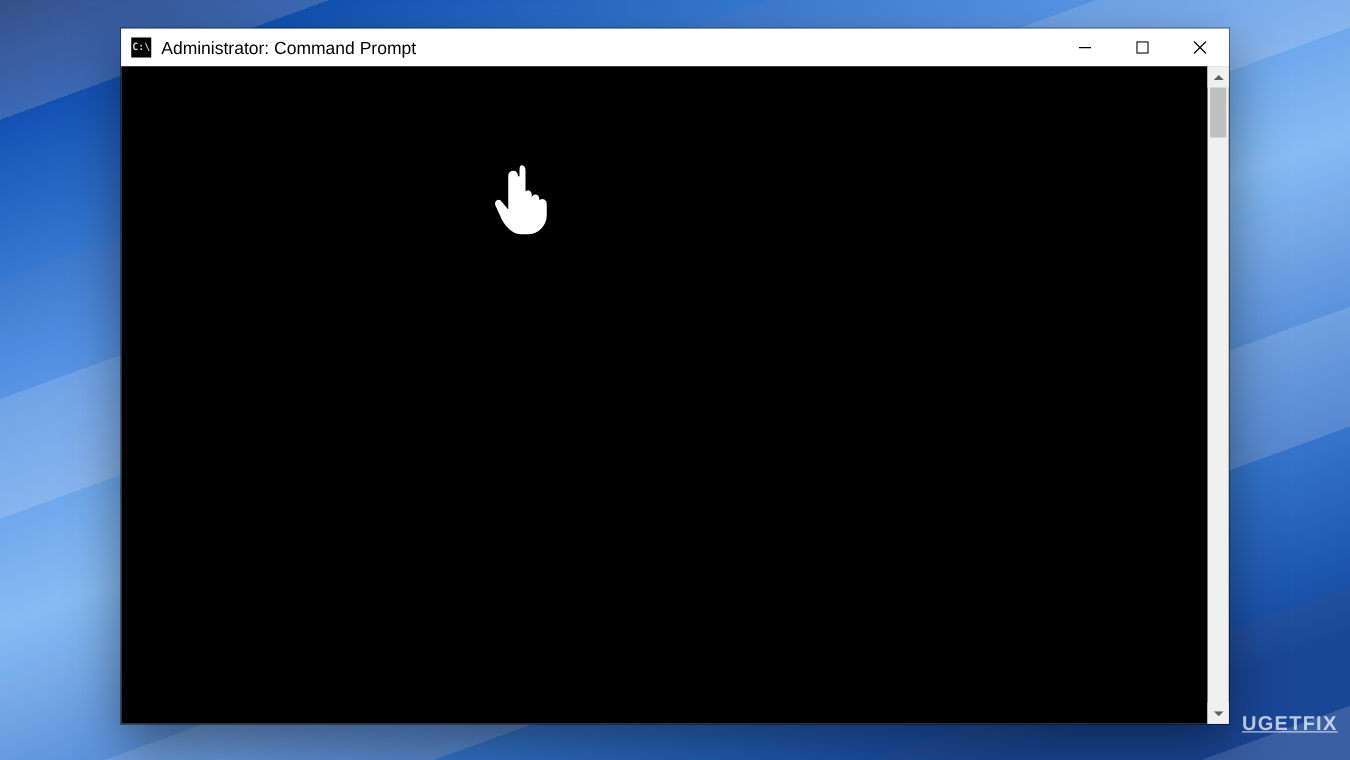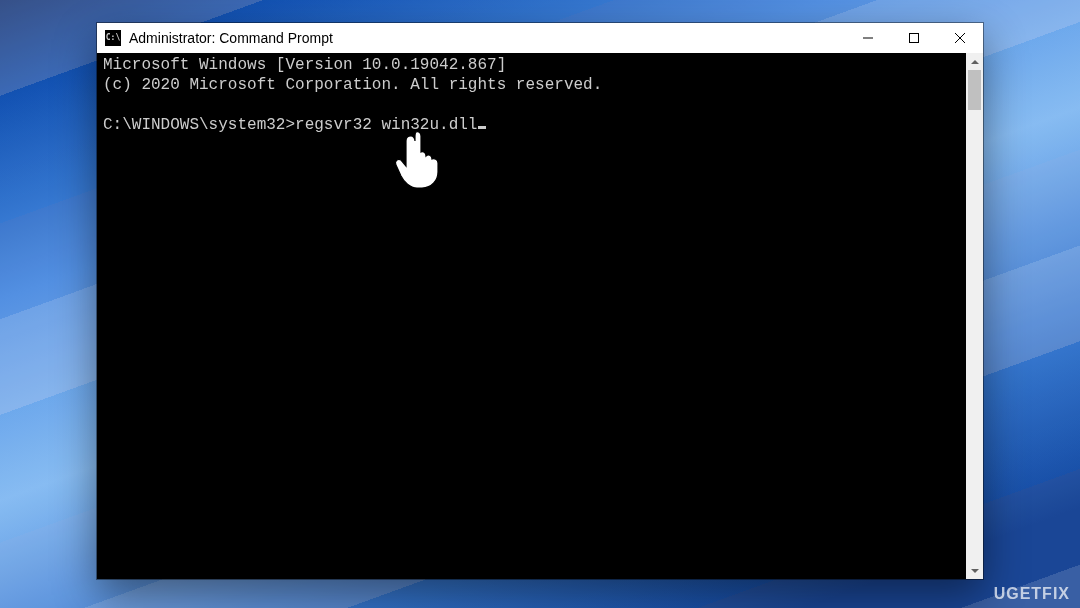--- a/index.html
+++ b/index.html
@@ -24,22 +24,22 @@
     font:400 16px/20px "Consolas","Courier New",monospace;color:#ccc;white-space:pre;}
   .cursor{display:inline-block;width:8px;height:3px;background:#ccc;vertical-align:baseline;margin-left:1px;}
   .scroll{position:absolute;right:0;top:0;bottom:0;width:17px;background:#f0f0f0;}
   .scroll-btn{position:absolute;left:0;width:17px;height:17px;background:#f0f0f0;display:flex;align-items:center;justify-content:center;color:#606060;}
   .scroll-btn.top{top:0;}
   .scroll-btn.bot{bottom:0;}
   .scroll-thumb{position:absolute;left:2px;right:2px;top:17px;height:40px;background:#c0c0c0;}
   
   .hand{position:absolute;pointer-events:none;}
   .hand svg{display:block;filter:drop-shadow(0 2px 1px rgba(0,0,0,0.25));}
-  .watermark{position:absolute;right:10px;bottom:6px;color:rgba(255,255,255,0.7);
-    font:700 16px/1 "Segoe UI",sans-serif;letter-spacing:1px;}
+  .watermark{position:absolute;right:10px;bottom:20px;color:rgba(255,255,255,0.7);
+    font:700 16px/1 "Segoe UI",sans-serif;letter-spacing:1px;text-decoration:underline;}
 </style>
 </head>
 <body>
 
 <div class="bg"></div>
 
 <div class="win">
   <div class="title-bar">
     <div class="title-icon">
         <span>C:\</span>
@@ -57,24 +57,20 @@
         </svg>
     </div>
     <div class="win-btn">
       <svg width="10" height="10" viewBox="0 0 10 10">
           <path d="M0 0 L10 10 M10 0 L0 10" stroke="#000" stroke-width="1"></path>
         </svg>
     </div>
   </div>
 
   <div class="terminal">
-    <pre class="term-pre"><span>Microsoft Windows [Version 10.0.19042.867]</span>
-<span>(c) 2020 Microsoft Corporation. All rights reserved.</span>
-
-<span>C:\WINDOWS\system32&gt;</span><span>regsvr32 win32u.dll</span><span class="cursor"></span></pre>
 
     <div class="scroll">
       <div class="scroll-btn top">
         <svg width="8" height="4" viewBox="0 0 8 4">
             <path d="M0 4 L4 0 L8 4 Z" fill="#606060"></path>
           </svg>
       </div>
       <div class="scroll-thumb"></div>
       <div class="scroll-btn bot">
         <svg width="8" height="4" viewBox="0 0 8 4">

